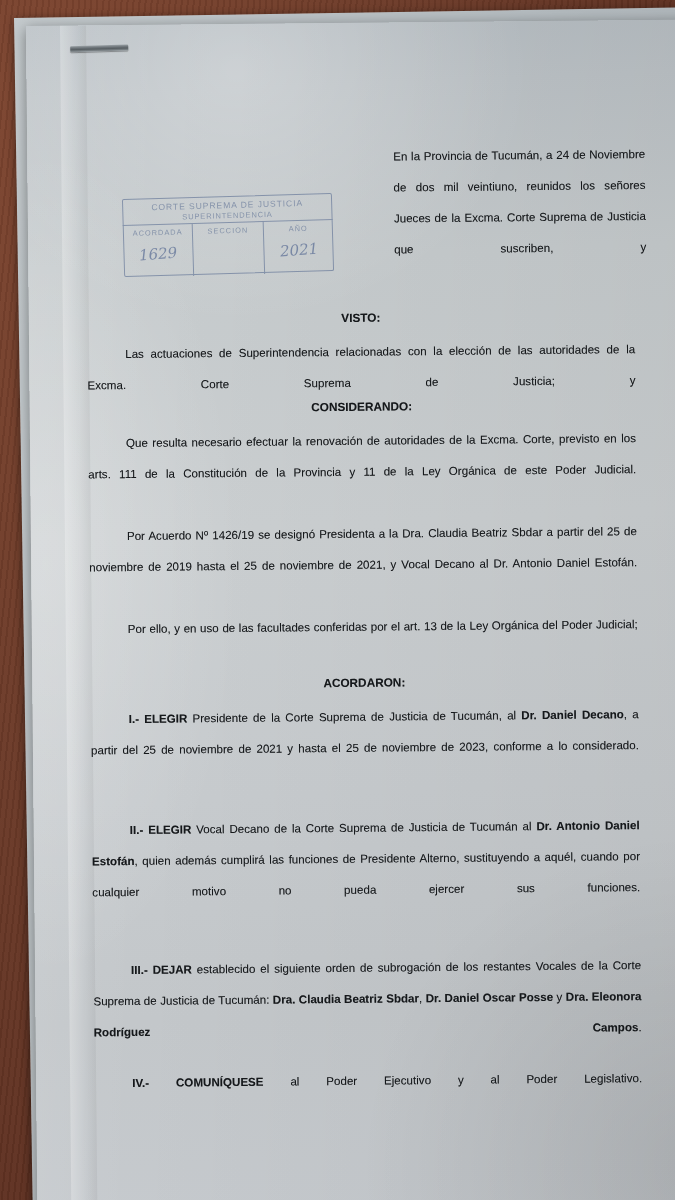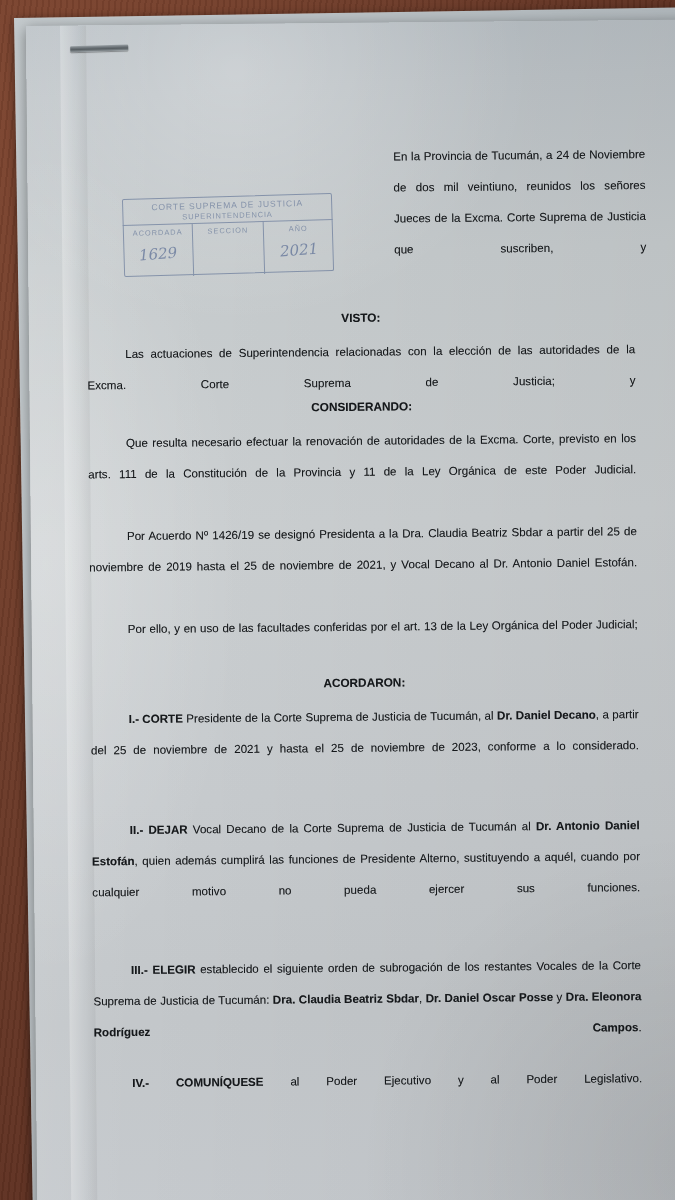--- a/index.html
+++ b/index.html
@@ -200,22 +200,22 @@
     <div class="blk center" style="left:58px;top:379px;width:548px;">CONSIDERANDO:</div>
 
     <div class="blk para" style="top:402px;"><span class="ind"></span><span>Que resulta necesario efectuar la renovación de autoridades de la Excma. Corte, previsto en los arts. 111 de la Constitución de la Provincia y 11 de la Ley Orgánica de este Poder Judicial.</span></div>
 
     <div class="blk para" style="top:495px;"><span class="ind"></span><span>Por Acuerdo Nº 1426/19 se designó Presidenta a la Dra. Claudia Beatriz Sbdar a partir del 25 de noviembre de 2019 hasta el 25 de noviembre de 2021, y Vocal Decano al Dr. Antonio Daniel Estofán.</span></div>
 
     <div class="blk para" style="top:588px;"><span class="ind"></span><span>Por ello, y en uso de las facultades conferidas por el art. 13 de la Ley Orgánica del Poder Judicial;</span></div>
 
     <div class="blk center" style="left:58px;top:655px;width:548px;">ACORDARON:</div>
 
-    <div class="blk para" style="top:678px;"><span class="ind"></span><b>I.- CORTE</b><span> Presidente de la Corte Suprema de Justicia de Tucumán, al </span><b>Dr. Daniel Decano</b><span>, a partir del 25 de noviembre de 2021 y hasta el 25 de noviembre de 2023, conforme a lo considerado.</span></div>
-
-    <div class="blk para" style="top:789px;"><span class="ind"></span><b>II.- DEJAR</b><span> Vocal Decano de la Corte Suprema de Justicia de Tucumán al </span><b>Dr. Antonio Daniel Estofán</b><span>, quien además cumplirá las funciones de Presidente Alterno, sustituyendo a aquél, cuando por cualquier motivo no pueda ejercer sus funciones.</span></div>
-
-    <div class="blk para" style="top:929px;"><span class="ind"></span><b>III.- ELEGIR</b><span> establecido el siguiente orden de subrogación de los restantes Vocales de la Corte Suprema de Justicia de Tucumán: </span><b>Dra. Claudia Beatriz Sbdar</b><span>, </span><b>Dr. Daniel Oscar Posse</b><span> y </span><b>Dra. Eleonora Rodríguez Campos</b><span>.</span></div>
+    <div class="blk para" style="top:678px;"><span class="ind"></span><b>I.- ELEGIR</b><span> Presidente de la Corte Suprema de Justicia de Tucumán, al </span><b>Dr. Daniel Decano</b><span>, a partir del 25 de noviembre de 2021 y hasta el 25 de noviembre de 2023, conforme a lo considerado.</span></div>
+
+    <div class="blk para" style="top:789px;"><span class="ind"></span><b>II.- ELEGIR</b><span> Vocal Decano de la Corte Suprema de Justicia de Tucumán al </span><b>Dr. Antonio Daniel Estofán</b><span>, quien además cumplirá las funciones de Presidente Alterno, sustituyendo a aquél, cuando por cualquier motivo no pueda ejercer sus funciones.</span></div>
+
+    <div class="blk para" style="top:929px;"><span class="ind"></span><b>III.- DEJAR</b><span> establecido el siguiente orden de subrogación de los restantes Vocales de la Corte Suprema de Justicia de Tucumán: </span><b>Dra. Claudia Beatriz Sbdar</b><span>, </span><b>Dr. Daniel Oscar Posse</b><span> y </span><b>Dra. Eleonora Rodríguez Campos</b><span>.</span></div>
 
     <div class="blk para" style="top:1042px;"><span class="ind"></span><b>IV.- COMUNÍQUESE</b><span> al Poder Ejecutivo y al Poder Legislativo.</span></div>
 
   </div>
 </div>
 
 </body></html>

